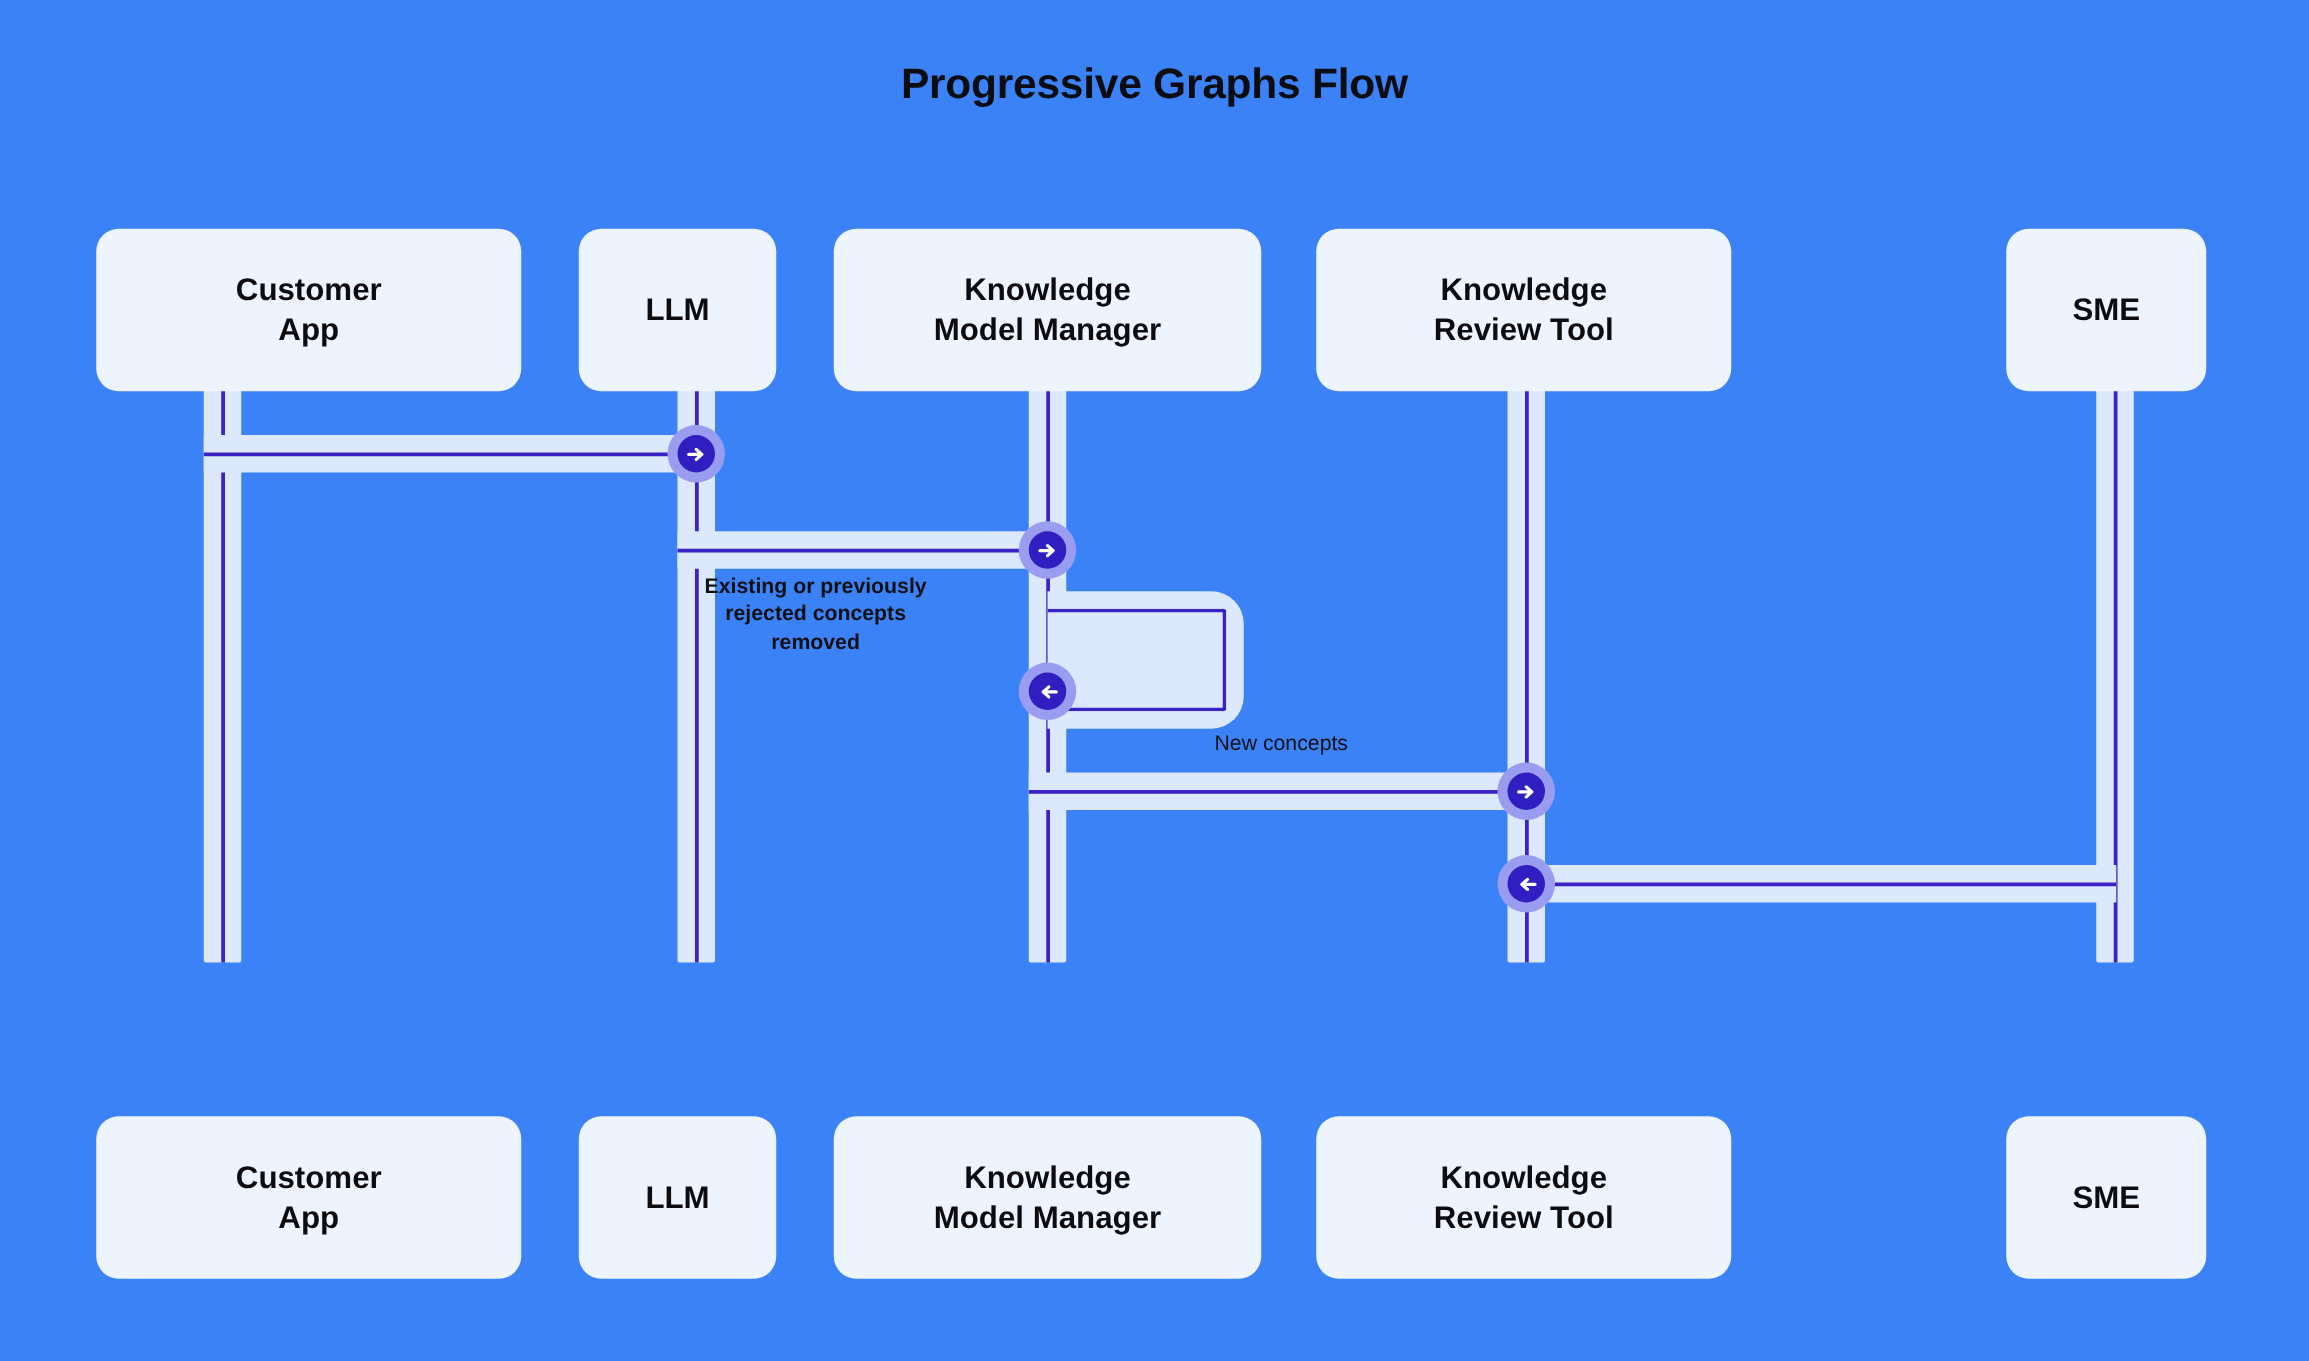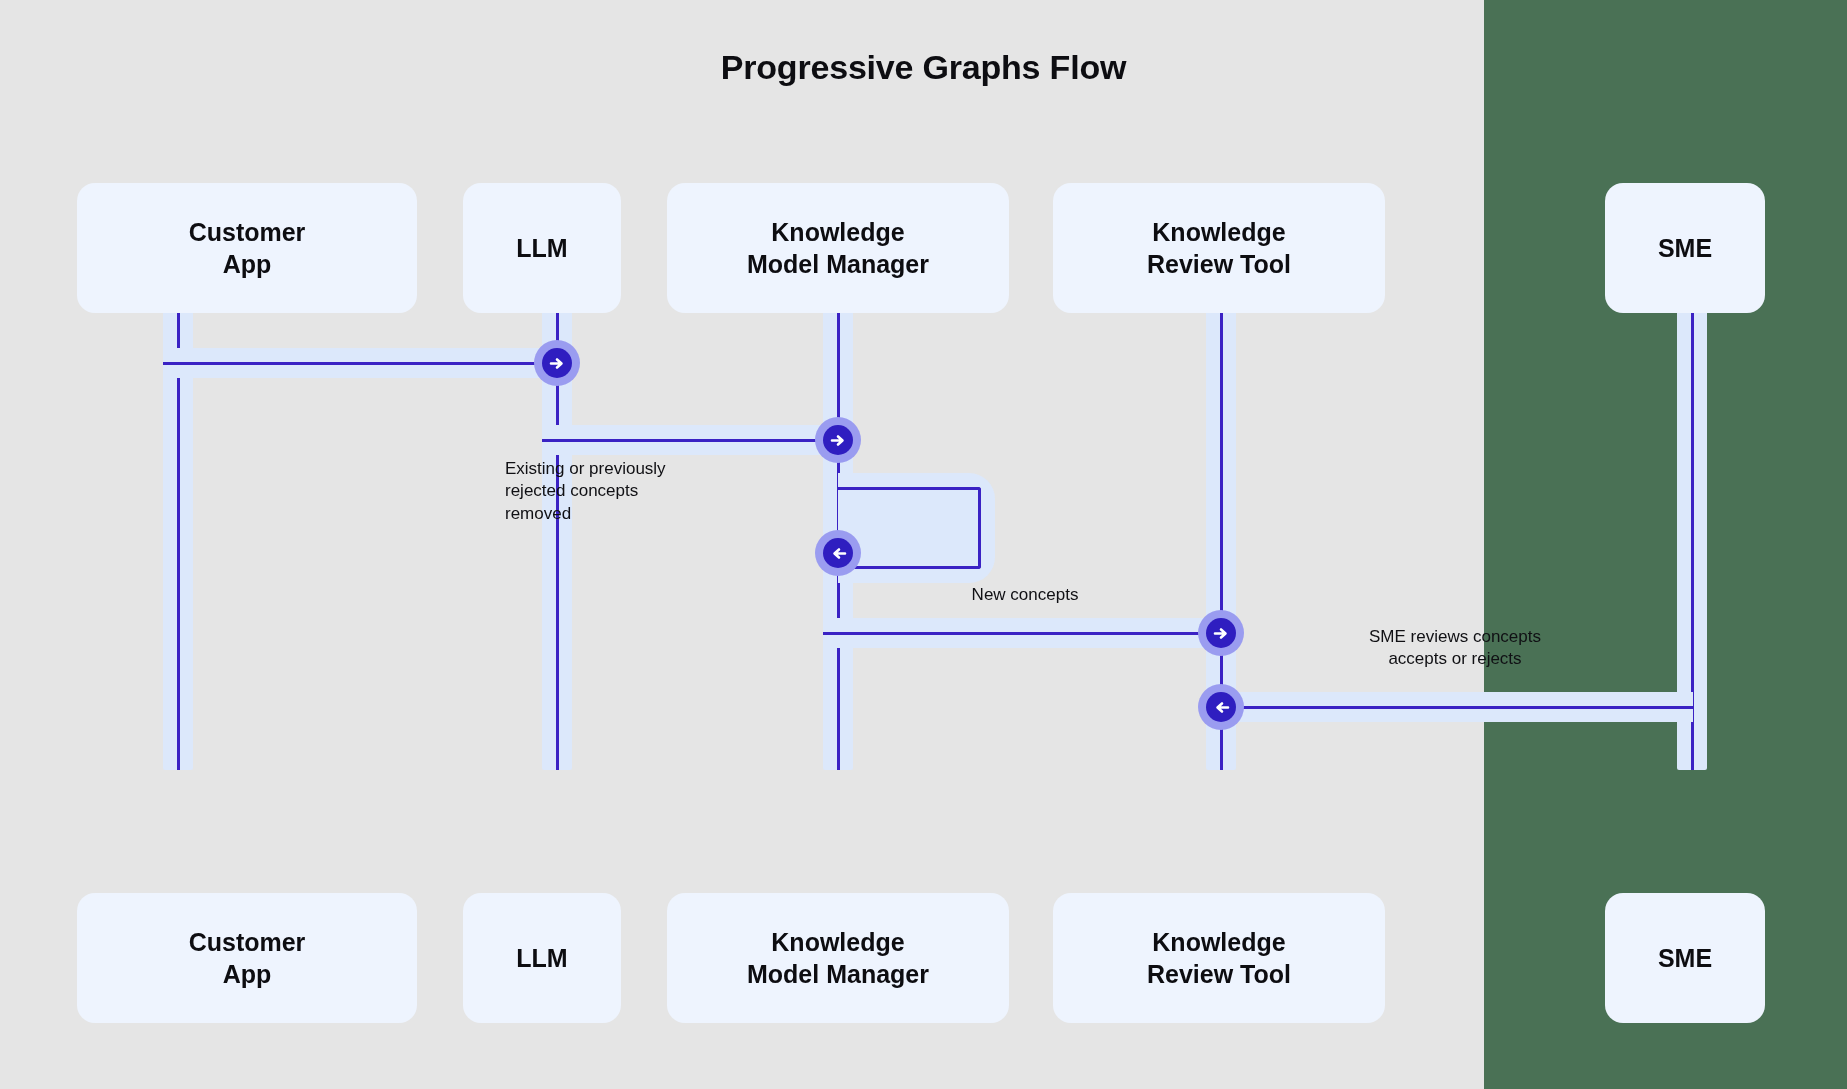--- a/index.html
+++ b/index.html
@@ -5,23 +5,23 @@
   * { box-sizing: border-box; }
   html, body {
     margin: 0; padding: 0;
     width: 1847px; height: 1089px;
     background: #4a7155;
     font-family: "Liberation Sans", sans-serif;
     overflow: hidden;
   }
   #canvas {
     position: relative;
-    width: 1484px;
+    width: 1847px;
     height: 1089px;
-    background: #e5e5e5;
+    background: #3b82f6;
   }
 
   
   #diagram-title {
     position: absolute;
     top: 48px;
     left: 0;
     width: 1847px;
     text-align: center;
     font-size: 34px;
@@ -138,21 +138,21 @@
   
   .msg-label {
     position: absolute;
     font-size: 17px;
     color: #101014;
     line-height: 1.32;
     z-index: 10;
     white-space: pre-line;
   }
   .msg-label.center { text-align: center; }
-  .msg-label.right  { text-align: left; }
+  .msg-label.right  { text-align: center; font-weight: bold; }
 </style>
 </head>
 <body>
 
 <div id="canvas">
 
   <div id="diagram-title">Progressive Graphs Flow</div>
 
   <div class="lifeline" style="left:163px; top:260px; width:30px; height:510px;">
     <div class="halo"></div>
@@ -230,21 +230,20 @@
   </div>
 
   <div class="arrow-marker" style="left:1198px; top:610px;">
     <div class="inner">
       <svg width="17" height="17" viewBox="0 0 17 17">
         <path d="M2 8.5 H11 M8 4.5 L12.5 8.5 L8 12.5" stroke="#ffffff" stroke-width="2.6" fill="none" stroke-linecap="round" stroke-linejoin="round"></path>
       </svg>
     </div>
   </div>
 
-  <div class="msg-label center" style="left:1245px; top:626px; width:420px;">SME reviews concepts<br>accepts or rejects</div>
 
   <div class="msg-line" style="left:1221px; top:692px; width:472px; height:30px;">
     <div class="halo"></div>
     <div class="core"></div>
   </div>
 
   <div class="arrow-marker" style="left:1198px; top:684px;">
     <div class="inner">
       <svg width="17" height="17" viewBox="0 0 17 17">
         <path d="M15 8.5 H6 M9 4.5 L4.5 8.5 L9 12.5" stroke="#ffffff" stroke-width="2.6" fill="none" stroke-linecap="round" stroke-linejoin="round"></path>

